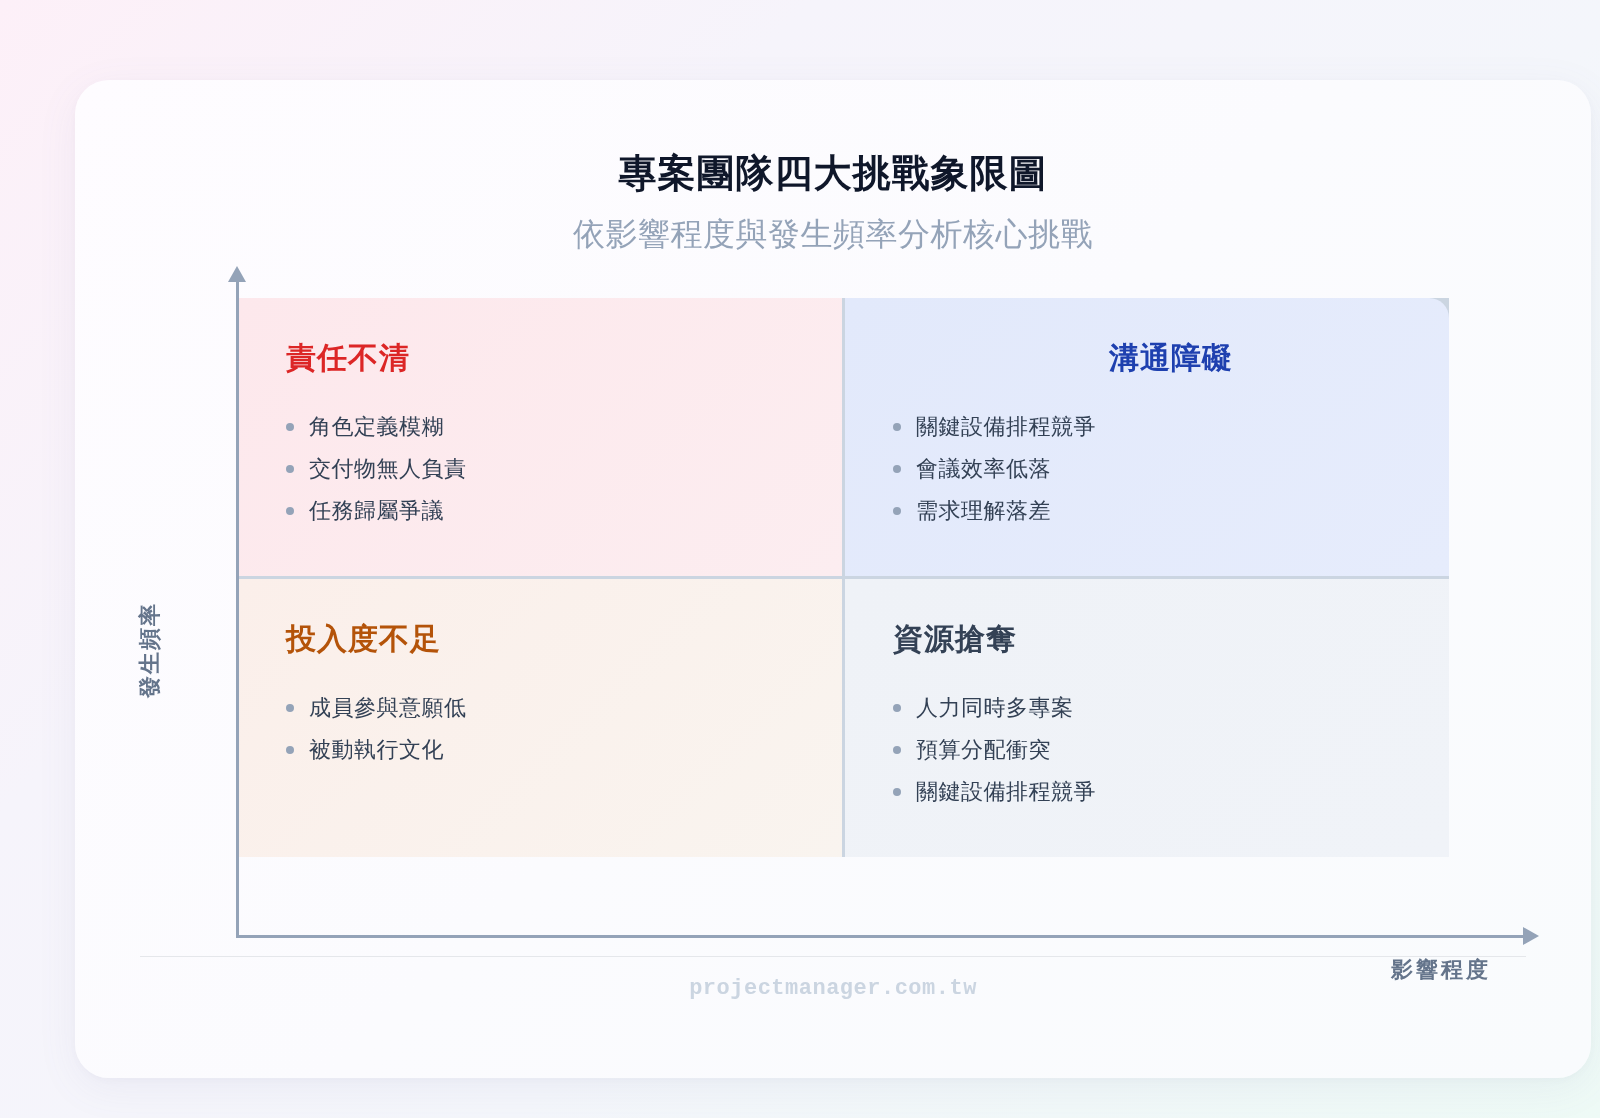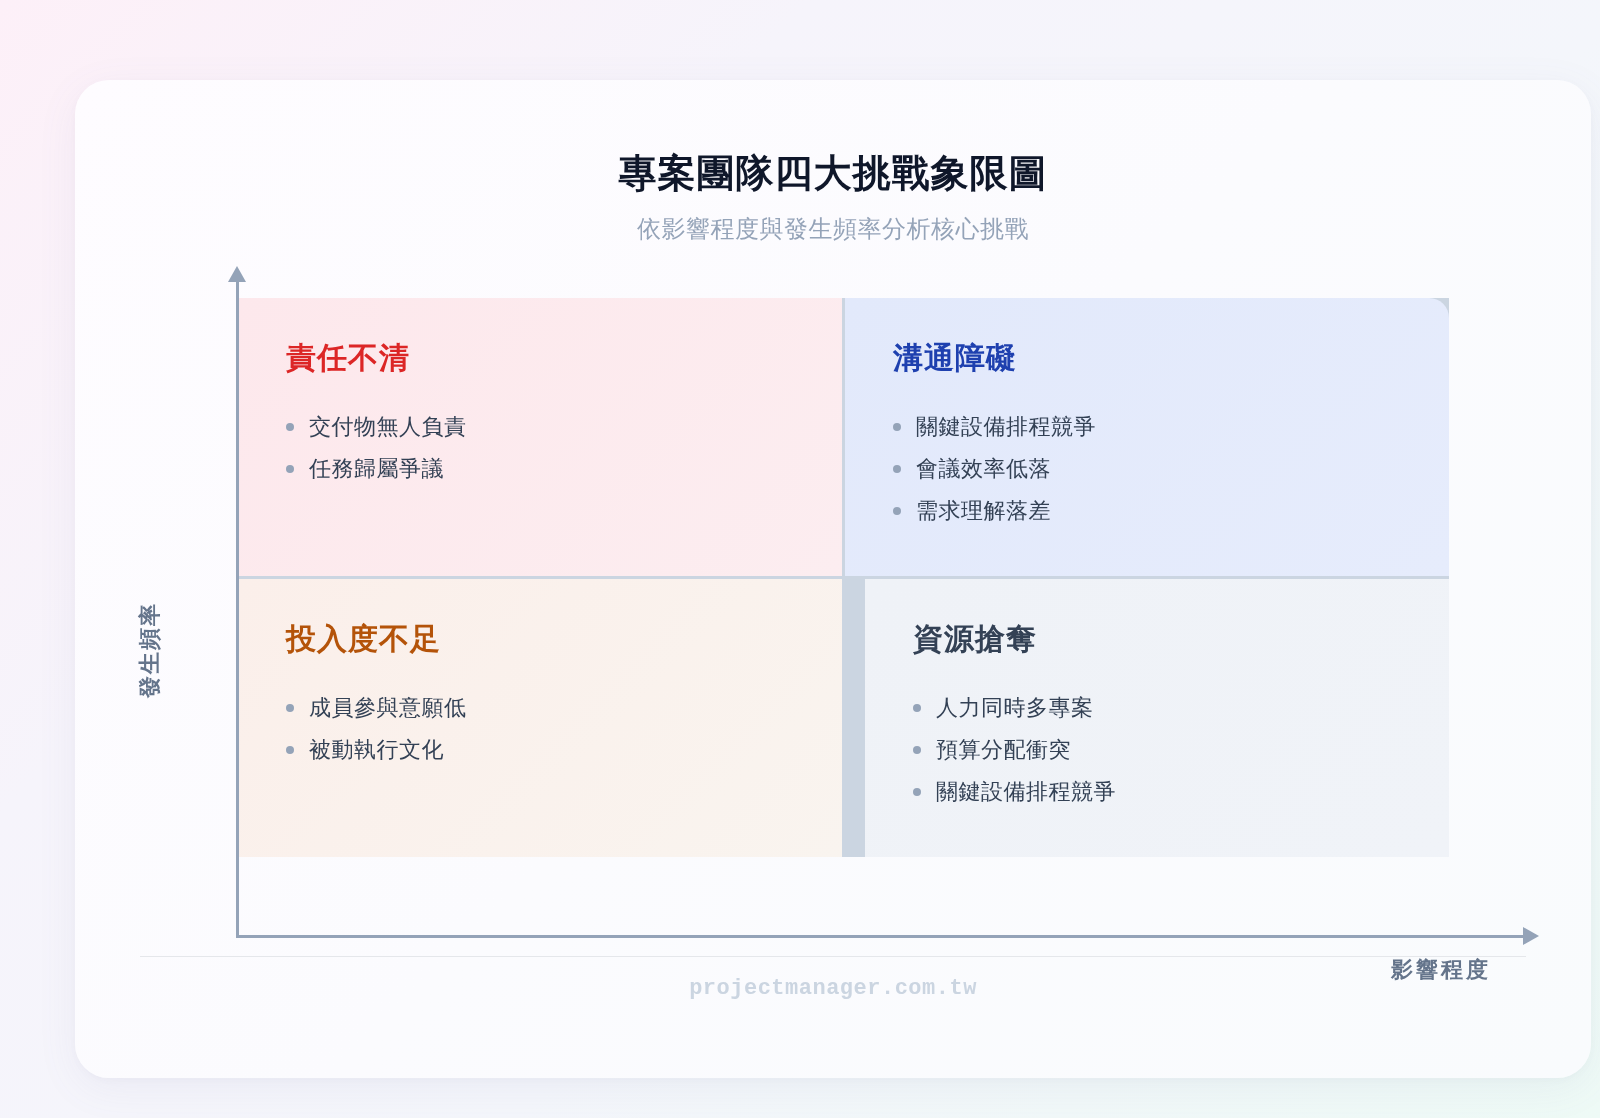--- a/index.html
+++ b/index.html
@@ -20,21 +20,21 @@
   }
   .title {
     position: absolute; left: 0; right: 0; top: 68px;
     text-align: center;
     font-size: 38px; font-weight: 700;
     color: #0f172a; letter-spacing: 1px;
   }
   .subtitle {
     position: absolute; left: 0; right: 0; top: 133px;
     text-align: center;
-    font-size: 24px; font-weight: 400;
+    font-size: 32px; font-weight: 400;
     color: #94a3b8; letter-spacing: 0.5px;
   }
   
   .y-axis-line {
     position: absolute; left: 161px; top: 196px;
     width: 3px; height: 662px;
     background: #94a3b8;
   }
   .y-axis-arrow {
     position: absolute; left: 153px; top: 186px;
@@ -80,23 +80,23 @@
   .grid-bg {
     position: absolute; left: 163px; top: 218px;
     width: 1211px; height: 559px;
     background: #cbd5e1;
   }
   .quad {
     position: relative;
     padding: 44px 0 0 48px;
   }
   .quad.q-tl { background: linear-gradient(135deg, #fde8ec 0%, #fcedf0 100%); }
-  .quad.q-tr { background: linear-gradient(135deg, #e2e9fb 0%, #e6ecfc 100%); border-top-right-radius: 20px; }
+  .quad.q-tr { background: linear-gradient(135deg, #e2e9fb 0%, #e6ecfc 100%); border-top-right-radius: 20px; text-align: center; }
   .quad.q-bl { background: linear-gradient(135deg, #fbefea 0%, #f9f4ef 100%); }
-  .quad.q-br { background: linear-gradient(135deg, #eff2f7 0%, #f0f3f8 100%); margin-left: 20px; }
+  .quad.q-br { background: linear-gradient(135deg, #eff2f7 0%, #f0f3f8 100%); }
   .quad-title {
     font-size: 30px; font-weight: 700;
     letter-spacing: 1px;
     margin-bottom: 28px;
     line-height: 36px;
   }
   .q-tl .quad-title { color: #dc2626; }
   .q-tr .quad-title { color: #1e40af; }
   .q-bl .quad-title { color: #b45309; }
   .q-br .quad-title { color: #334155; }
@@ -132,20 +132,24 @@
   <div class="subtitle">依影響程度與發生頻率分析核心挑戰</div>
 
   <div class="grid-bg"></div>
 
   <div class="grid">
     <div class="quad q-tl">
       <div class="quad-title">責任不清</div>
       <ul class="quad-list">
         <li class="quad-item">
             <span class="bullet"></span>
+            <span>角色定義模糊</span>
+          </li>
+        <li class="quad-item">
+            <span class="bullet"></span>
             <span>交付物無人負責</span>
           </li>
         <li class="quad-item">
             <span class="bullet"></span>
             <span>任務歸屬爭議</span>
           </li>
       </ul>
     </div>
     <div class="quad q-tr">
       <div class="quad-title">溝通障礙</div>

